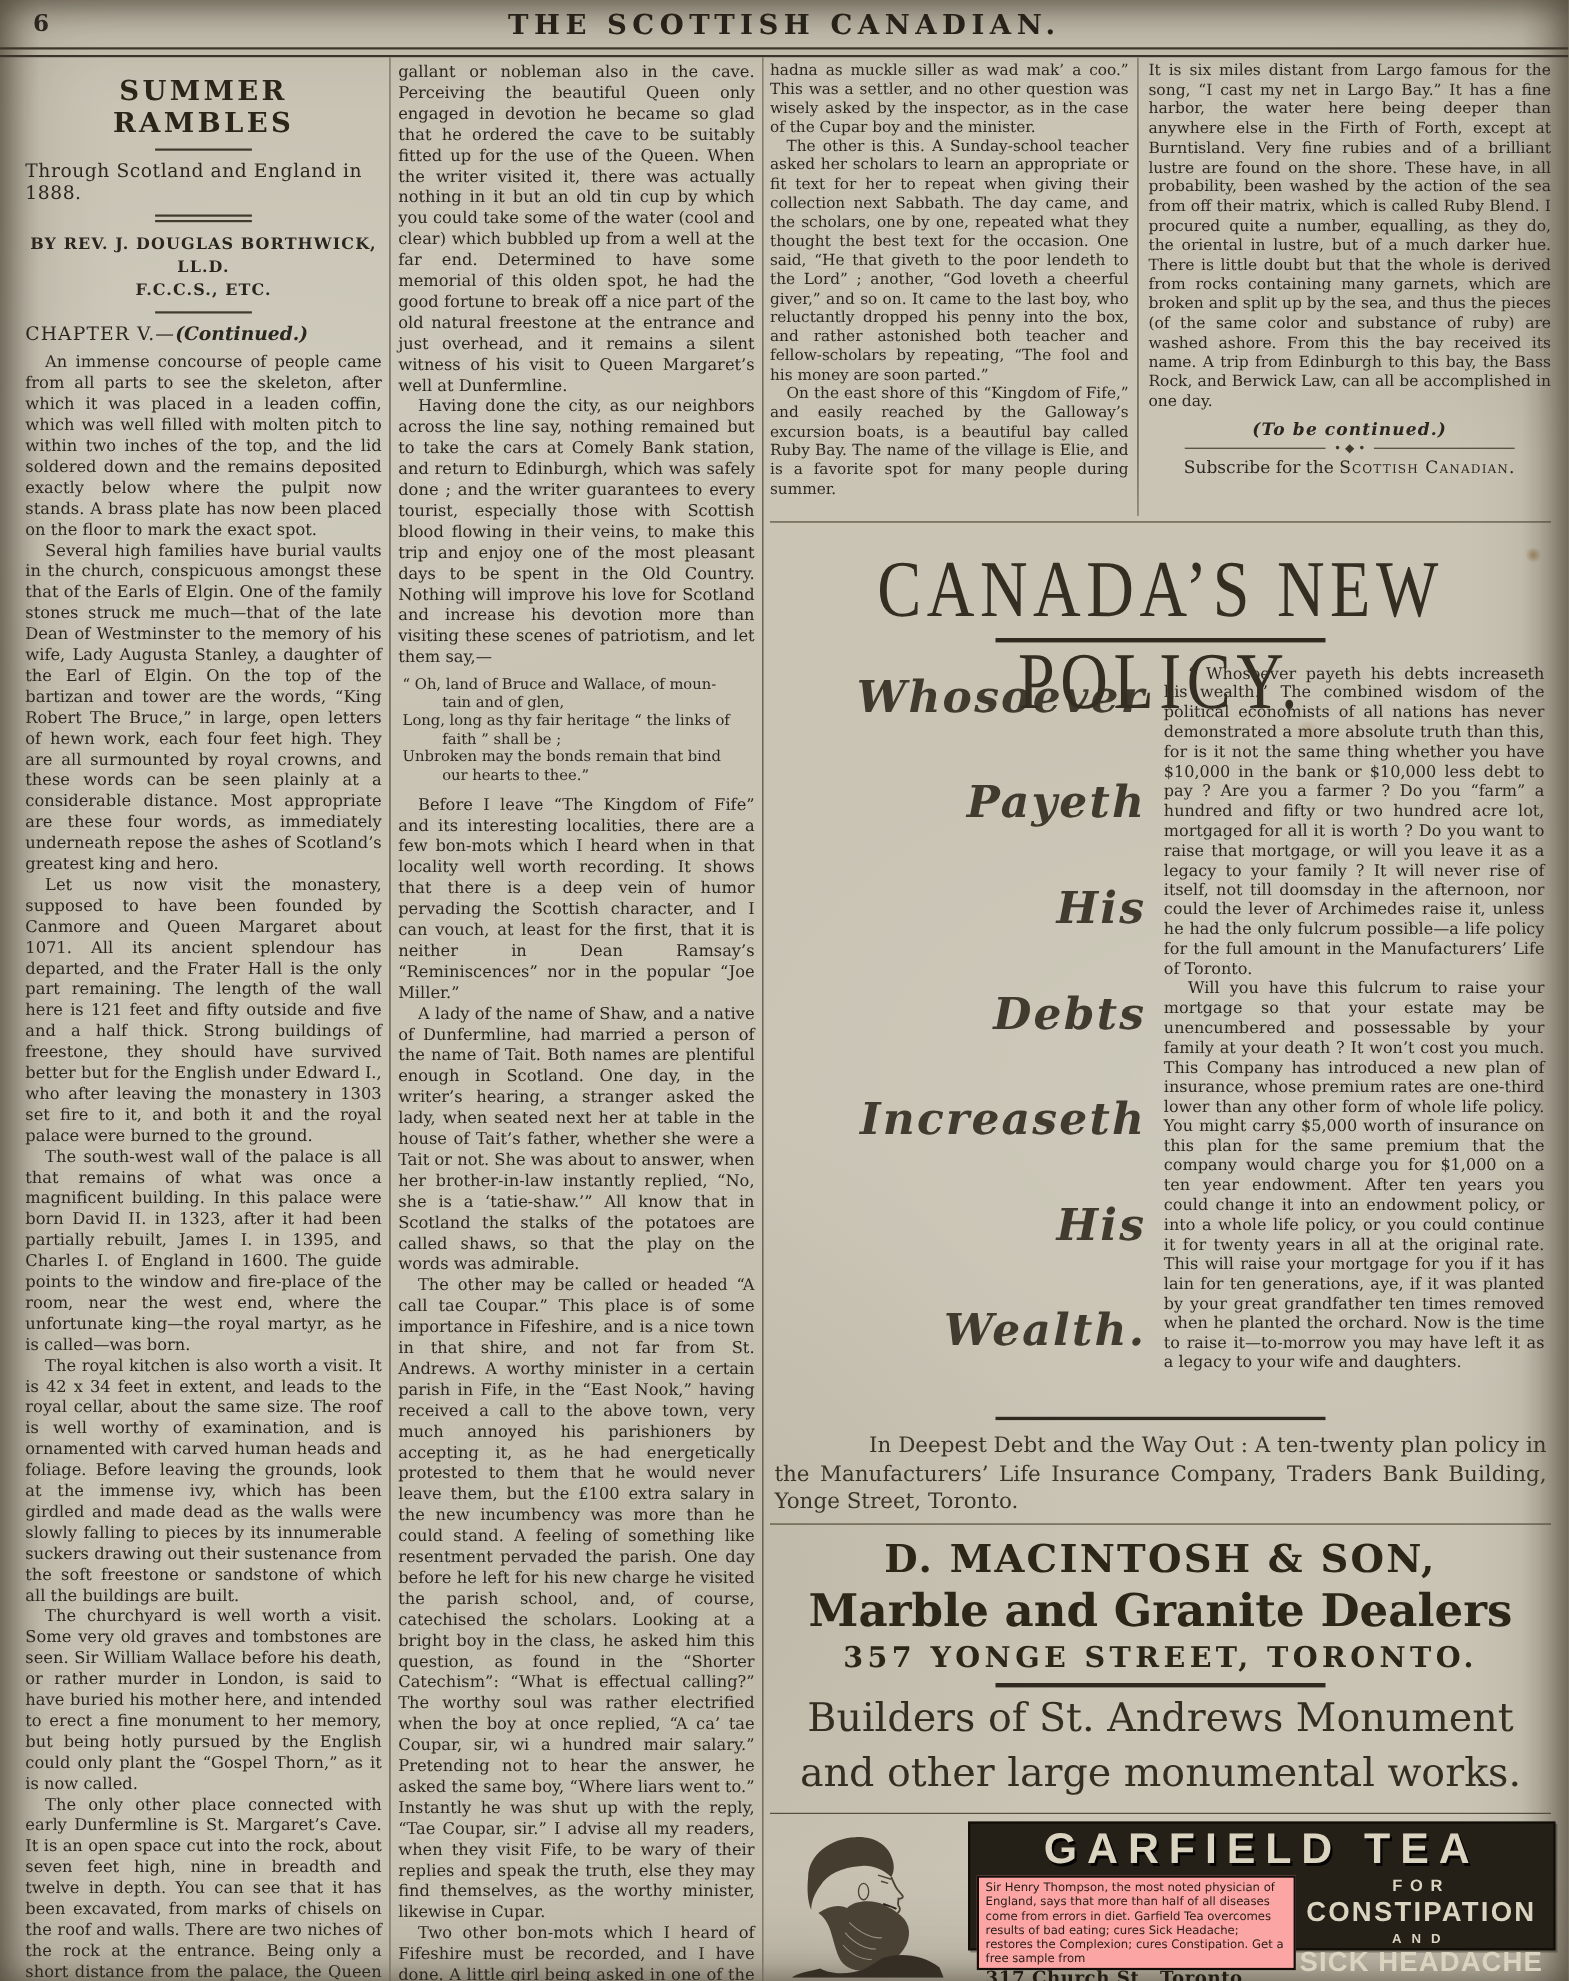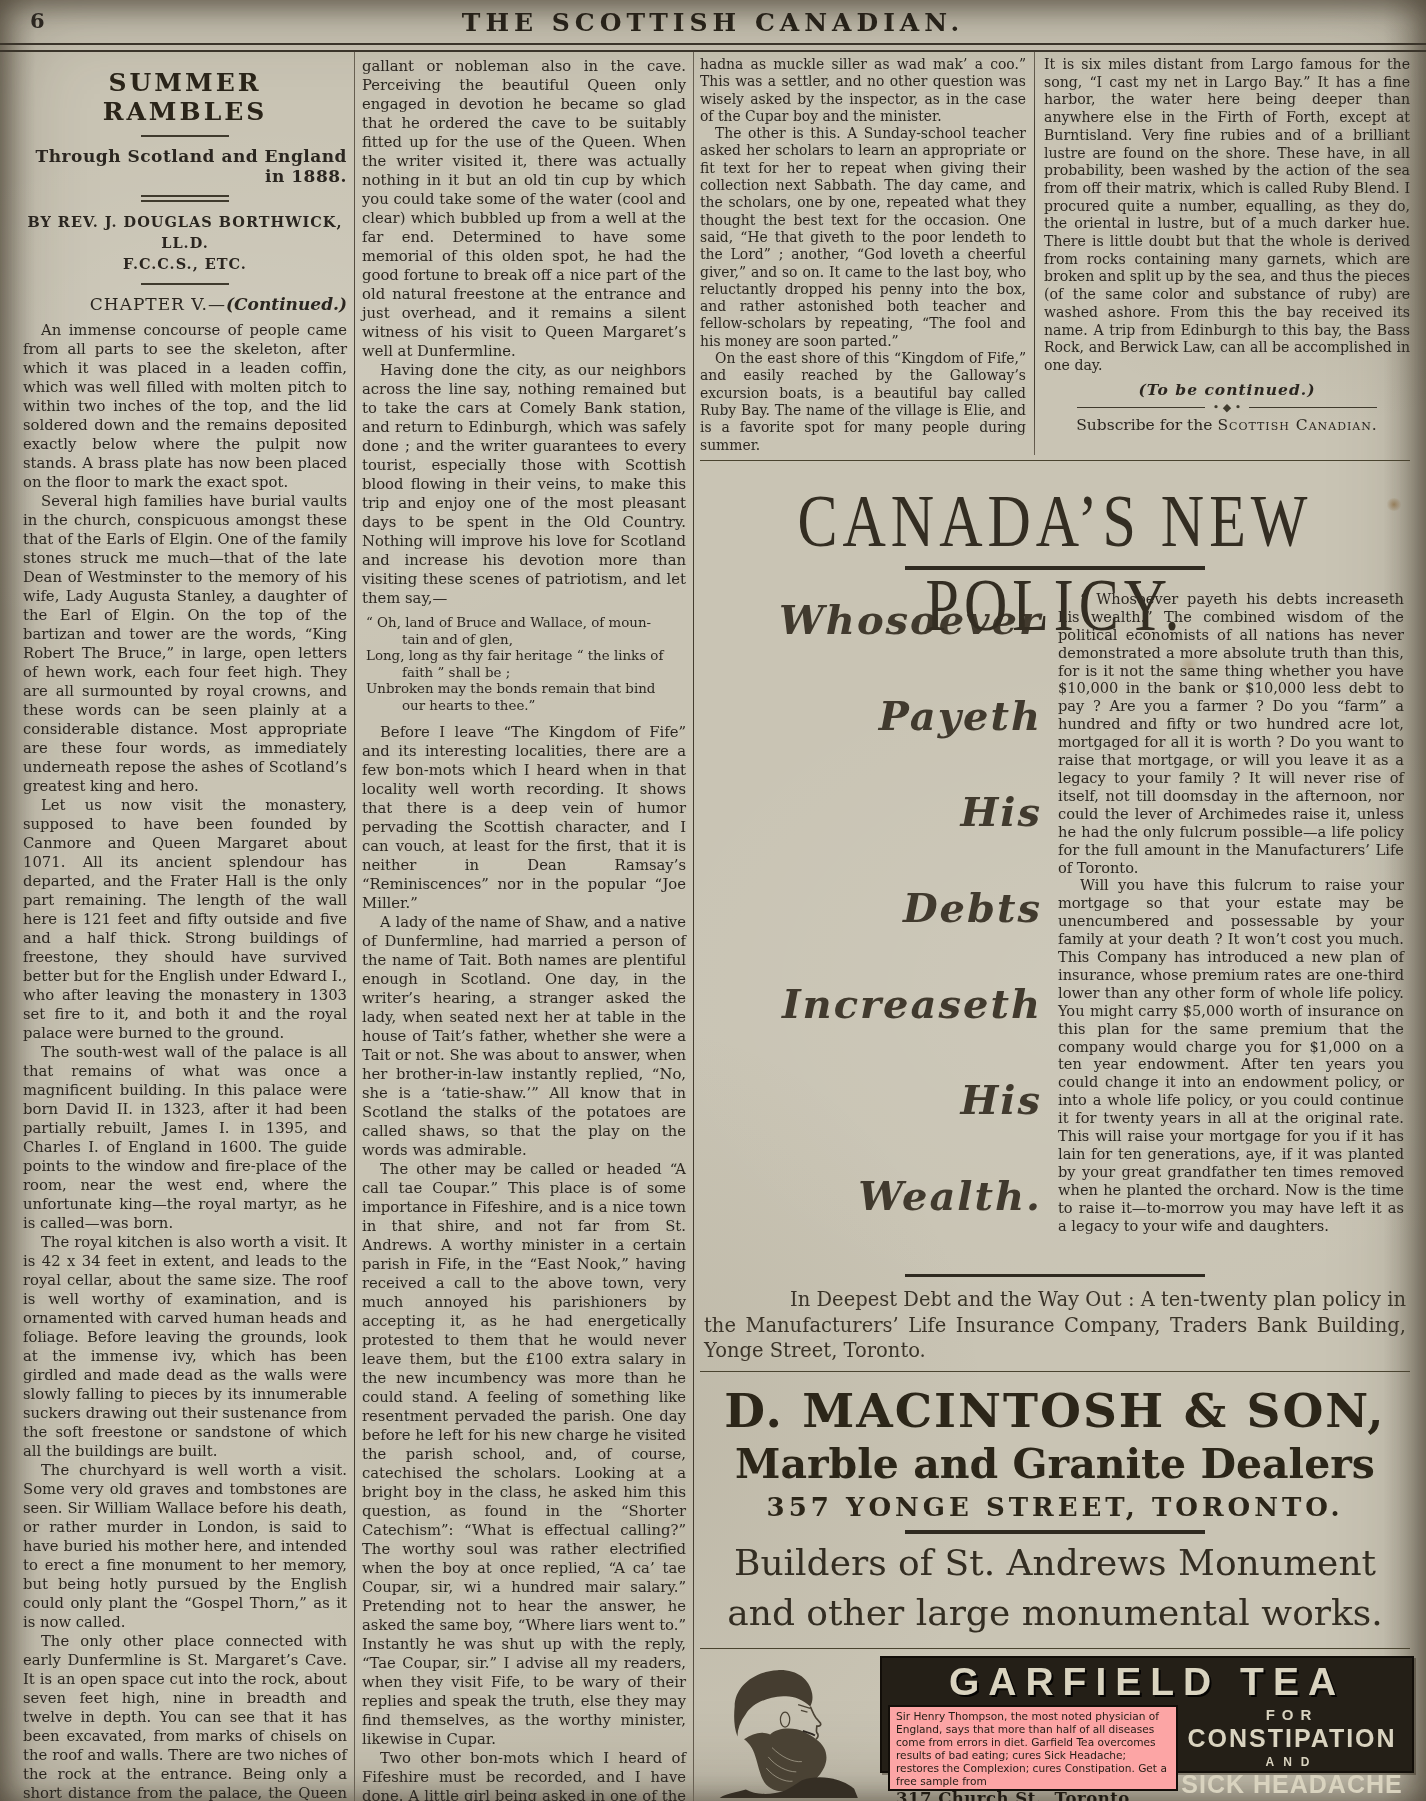--- a/index.html
+++ b/index.html
@@ -24,23 +24,23 @@
 
   .content{display:flex;height:1750px;overflow:hidden;padding:0 10px 0 16px;}
   .col{overflow:hidden;}
   .col1,.col2{width:324px;padding:4px 7px 0 7px;}
   .vrule{width:1px;background:linear-gradient(180deg,#6a6254,#433c2f 20%,#433c2f 85%,#6a6254);}
   .right{flex:1;overflow:hidden;display:flex;flex-direction:column;}
 
   .art-title{margin:12px 0 0 0;text-align:center;font-size:25px;letter-spacing:3px;font-weight:bold;color:#2a2419;}
   .shortrule{width:88px;border-top:2px solid #3f3a2d;margin:9px auto;}
   .shortrule.dbl{border-bottom:2px solid #3f3a2d;height:3px;}
-  .art-sub{text-align:right;font-size:17px;font-weight:bold;letter-spacing:.5px;}
+  .art-sub{text-align:left;font-size:17px;font-weight:normal;letter-spacing:.5px;}
   .byline{text-align:center;font-size:14.5px;font-weight:bold;letter-spacing:1px;line-height:1.45;}
-  .chapter{text-align:right;font-size:17px;letter-spacing:1px;margin:4px 0 6px 0;}
+  .chapter{text-align:left;font-size:17px;letter-spacing:1px;margin:4px 0 6px 0;}
   .it{font-style:italic;}
   .chapter .it{font-weight:bold;letter-spacing:0;}
 
   .body{margin:0;font-size:14.8px;line-height:19px;text-align:justify;}
   .ind{text-indent:18px;}
   .poem{margin:8px 0 8px 0;font-size:13.4px;line-height:16.5px;}
   .poem .pl{padding-left:4px;}
   .poem .cont{padding-left:40px;}
 
   .top-row{display:flex;height:452px;overflow:hidden;}
@@ -61,21 +61,21 @@
     transform:scaleY(1.22);transform-origin:50% 0;margin-top:14px;height:84px;}
   .thickrule{height:4px;background:#2f2a20;width:300px;margin:2px auto 0 auto;}
   .ad-cols{display:flex;flex:0 0 auto;}
   .slogan{width:348px;text-align:right;padding-top:26px;font-style:italic;}
   .slogan div{font-size:40px;font-weight:bold;letter-spacing:2px;color:#413a2e;margin-bottom:49px;}
   .ad-text{flex:1;padding:20px 12px 0 16px;font-size:14.6px;line-height:17.9px;text-align:justify;}
   .ad-text p{margin:0;text-indent:22px;}
   .thickrule.mid{width:300px;margin:6px auto;}
   .ad-footer{margin:4px 10px 2px 10px;font-size:19.5px;line-height:25.5px;text-align:justify;text-indent:86px;color:#3a3328;}
   .mac{text-align:center;color:#2c2619;}
-  .mac1{font-size:47px;font-weight:bold;letter-spacing:2px;margin-top:6px;}
+  .mac1{font-size:35px;font-weight:bold;letter-spacing:2px;margin-top:6px;}
   .mac2{font-size:41px;font-weight:bold;margin-top:2px;}
   .mac3{font-size:26px;font-weight:bold;letter-spacing:4px;margin-top:4px;}
   .thickrule.b{width:300px;margin:8px auto 2px auto;}
   .builders{font-size:36px;text-align:center;max-width:690px;margin:2px auto 4px auto;line-height:1.4;color:#332d22;}
 
   .garfield{position:relative;flex:1;min-height:146px;margin-top:2px;}
   .portrait{position:absolute;left:4px;bottom:4px;width:176px;height:140px;}
   .g-box{margin-left:186px;margin-right:2px;height:117px;background:#241f17;border:2px solid #120e09;box-sizing:border-box;padding:1px 6px;
     box-shadow:2px 2px 0 rgba(40,32,20,.4);}
   .g-title{text-align:center;font-family:"Liberation Sans", sans-serif;font-weight:bold;font-size:39px;letter-spacing:9px;color:#d9d3bf;

